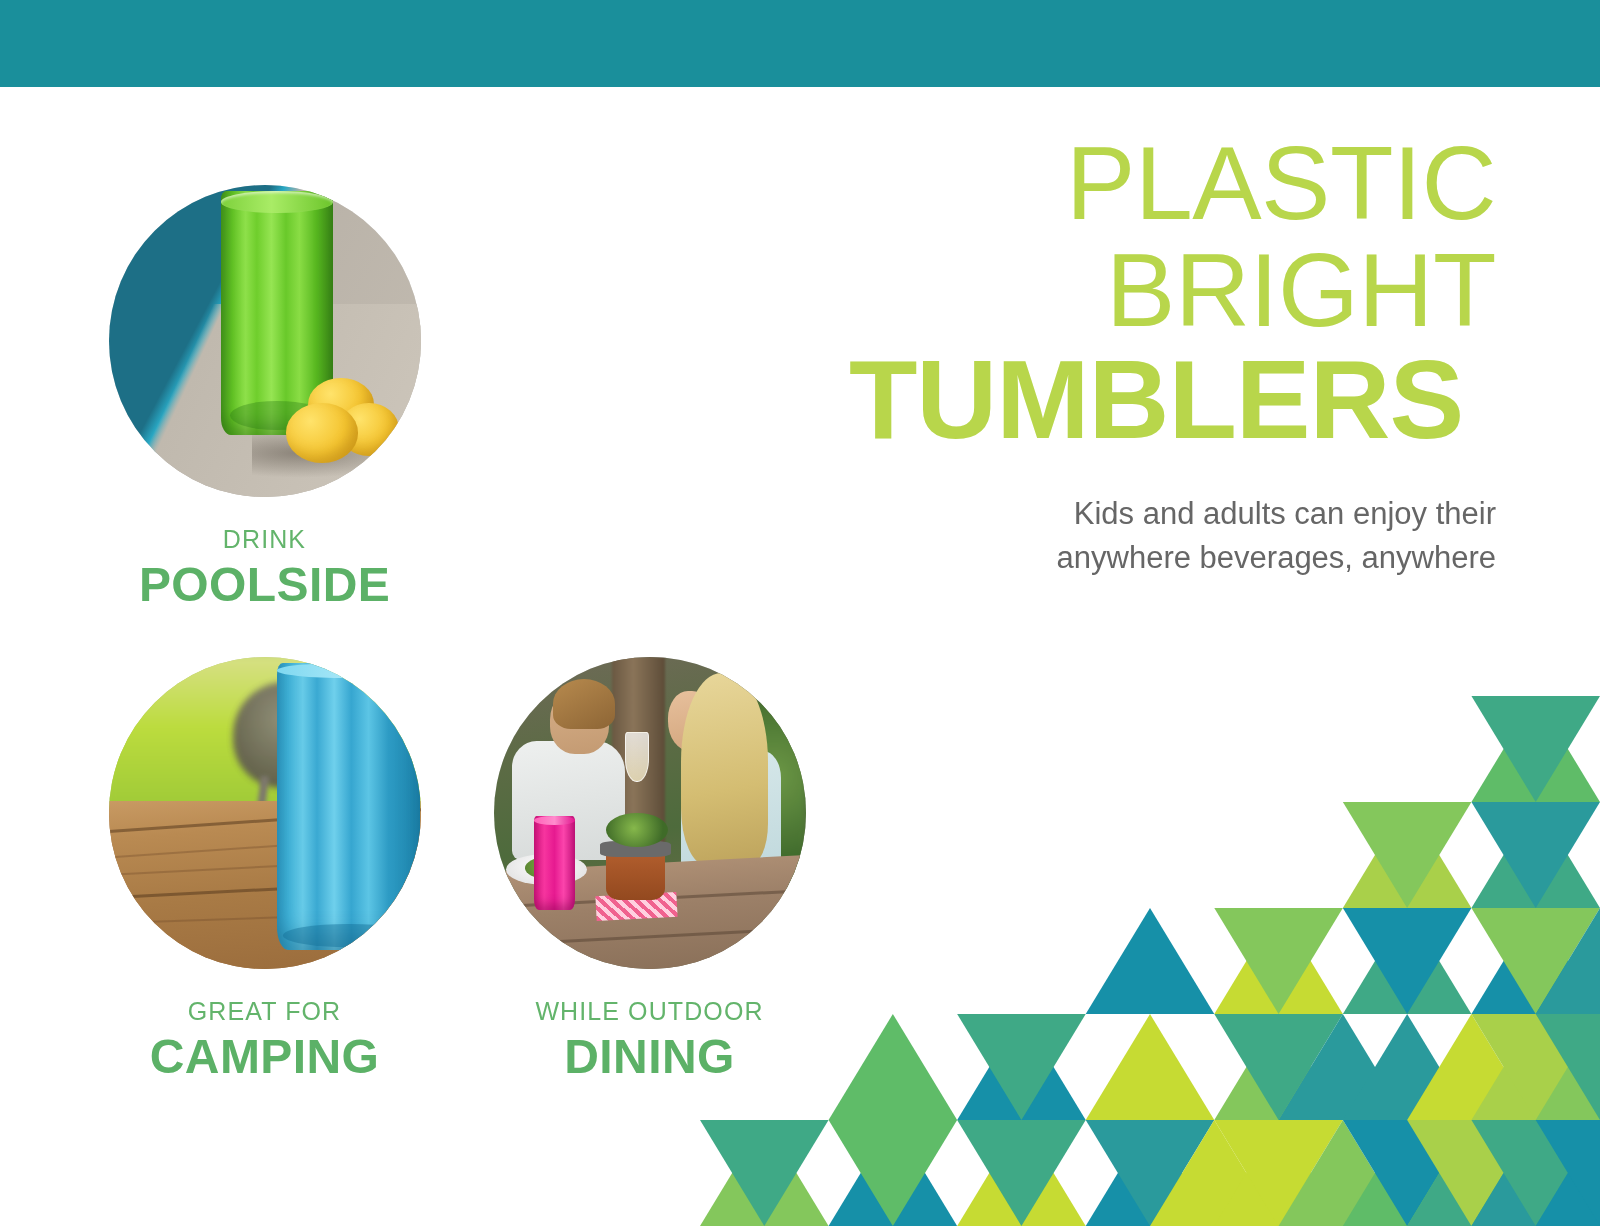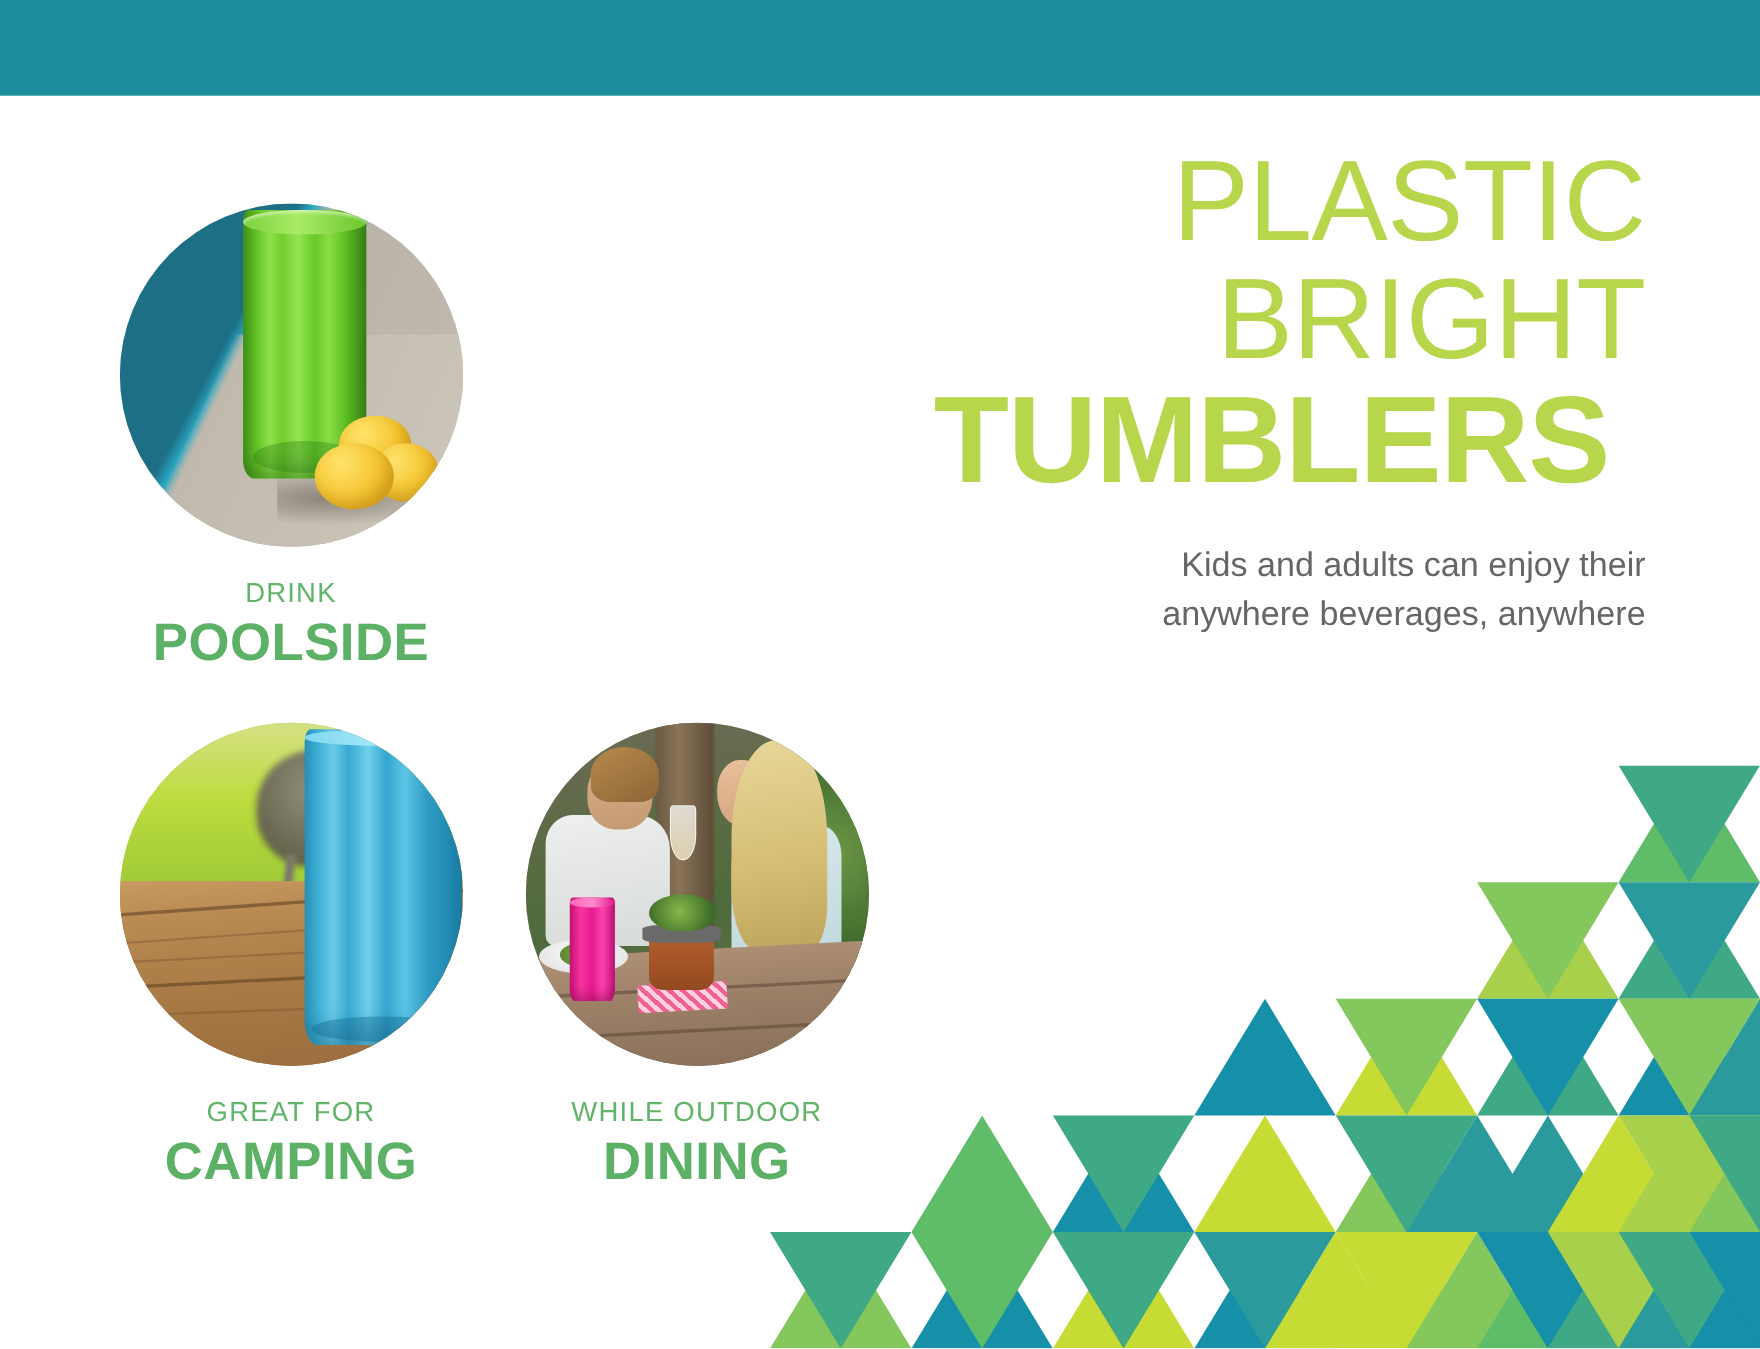--- a/index.html
+++ b/index.html
@@ -46,21 +46,21 @@
   
   .feature-grid {
     position: absolute;
     left: 104px;
     top: 185px;
     width: 730px;
     z-index: 3;
   }
   .feature-row {
     display: flex;
-    gap: 48px;
+    gap: 64px;
   }
   .feature-row + .feature-row { margin-top: 48px; }
 
   .feature-cell {
     width: 321px;
     display: flex;
     flex-direction: column;
     align-items: center;
   }
 

